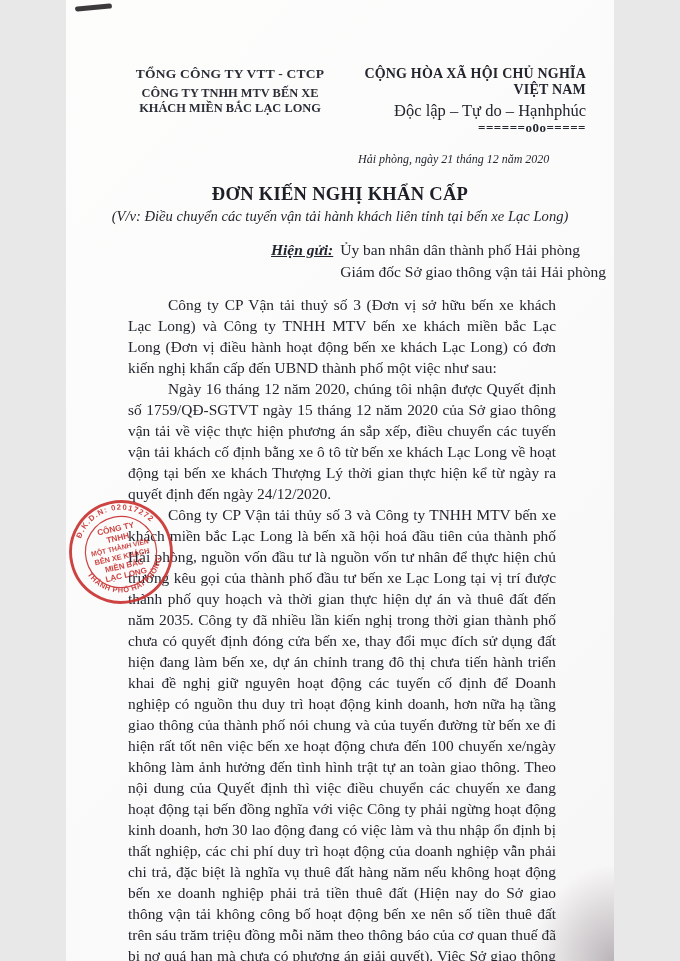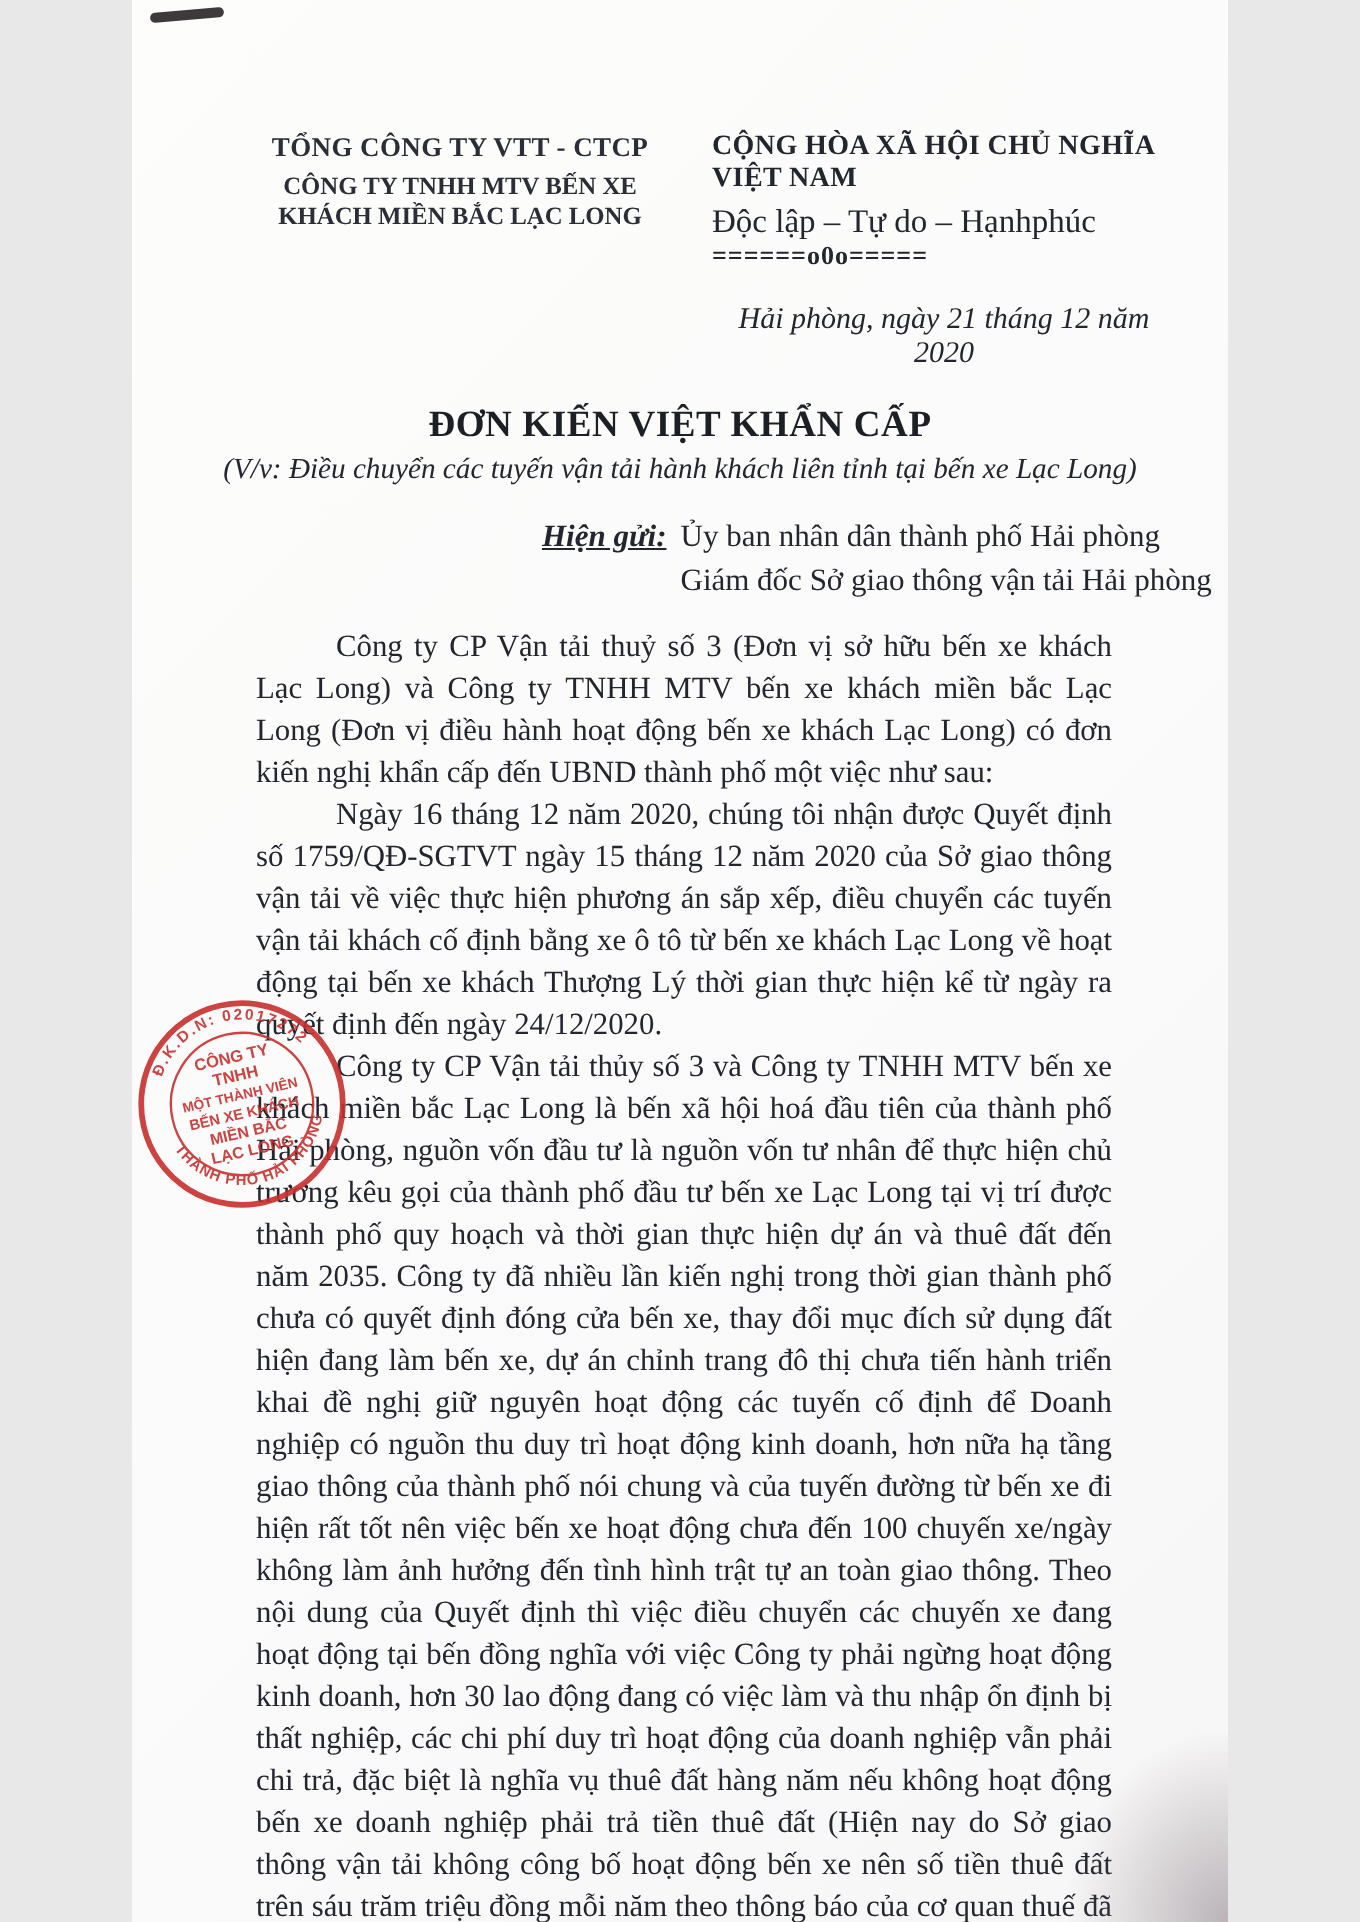--- a/index.html
+++ b/index.html
@@ -38,31 +38,30 @@
     width: 252px;
     text-align: center;
     font-weight: bold;
     color: #2b2e36;
   }
   .header-left .hl1 { font-size: 13.5px; letter-spacing: .2px; }
   .header-left .hl2, .header-left .hl3 { font-size: 12.4px; line-height: 15px; }
   .header-left .hl1 { margin-bottom: 4px; }
   .header-right {
     flex: 1;
-    text-align: left;
+    text-align: right;
     color: #23262e;
   }
   .header-right .hr1 { font-weight: bold; font-size: 14px; letter-spacing: .2px; }
   .header-right .hr2 { font-size: 16.5px; margin-top: 3px; }
   .header-right .hr3 { font-size: 13px; font-weight: bold; letter-spacing: .5px; margin-top: -1px; }
   .date-row {
     margin: 16px 28px 0 292px;
-    text-align: center;
     font-style: italic;
-    font-size: 15px;
+    font-size: 12px;
   }
   .doc-title {
     margin-top: 17px;
     text-align: center;
     font-weight: bold;
     font-size: 18.5px;
     letter-spacing: .3px;
     color: #1c1f26;
   }
   .doc-subtitle {
@@ -126,21 +125,21 @@
     </div>
     <div class="header-right">
       <div class="hr1">CỘNG HÒA XÃ HỘI CHỦ NGHĨA VIỆT NAM</div>
       <div class="hr2">Độc lập – Tự do – Hạnhphúc</div>
       <div class="hr3">======o0o=====</div>
     </div>
   </div>
 
   <div class="date-row">Hải phòng, ngày 21 tháng 12 năm 2020</div>
 
-  <div class="doc-title">ĐƠN KIẾN VIỆT KHẨN CẤP</div>
+  <div class="doc-title">ĐƠN KIẾN NGHỊ KHẨN CẤP</div>
   <div class="doc-subtitle">(V/v: Điều chuyển các tuyến vận tải hành khách liên tỉnh tại bến xe Lạc Long)</div>
 
   <div class="kinhgui">
     <span class="kg-label">Hiện gửi:</span>
     <div class="kg-recipients">
       <div>Ủy ban nhân dân thành phố Hải phòng</div>
       <div>Giám đốc Sở giao thông vận tải Hải phòng</div>
     </div>
   </div>
 

